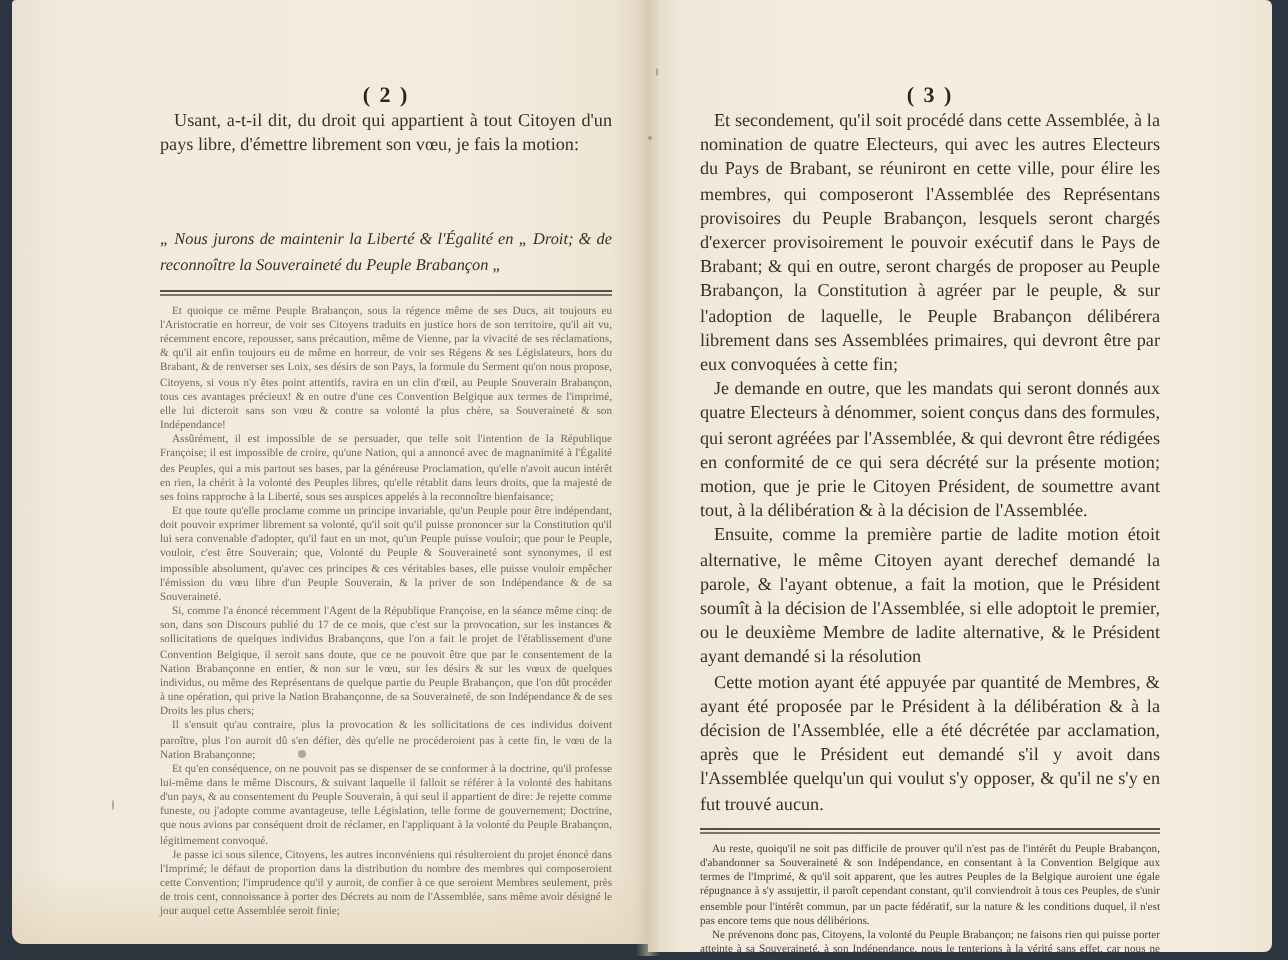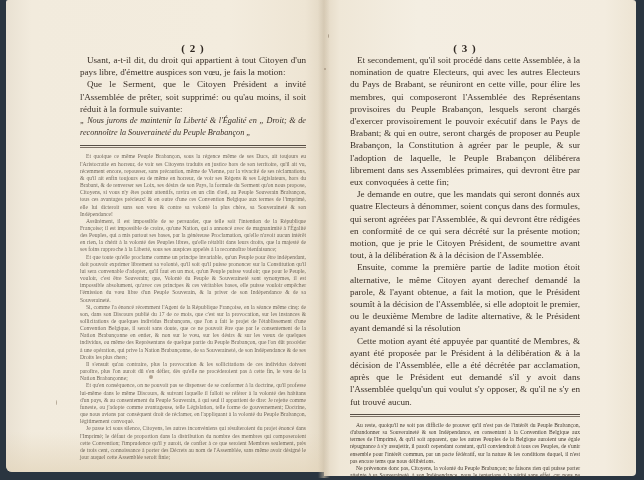--- a/index.html
+++ b/index.html
@@ -49,21 +49,21 @@
       letter-spacing: 1px;
       color: #2e2620;
     }
     .big-text {
       font-size: 9.1px;
       line-height: 12.2px;
       text-align: justify;
       color: #3a3028;
     }
     .big-text p { text-indent: 7px; }
-    .big-text p.noindent { text-indent: 0; }
+    .big-text p.noindent { text-indent: 0; margin-top: 36px; }
     .big-text .it { font-style: italic; font-size: 8.2px; }
     .rule {
       height: 3px;
       border-top: 1.6px solid #3d342c;
       border-bottom: 0.8px solid #6a5f54;
       margin: 6px 0 5px 0;
       opacity: 0.85;
     }
     .small-text {
       font-size: 5.6px;
@@ -85,22 +85,21 @@
 
   <span class="speck" style="left:138px;top:72px;"></span>
   <span class="speck" style="left:56px;top:400px;width:1px;height:5px;"></span>
   <span class="speck" style="left:328px;top:34px;width:1px;height:4px;"></span>
   <span class="speck" style="left:324px;top:68px;"></span>
   <span class="speck" style="left:149px;top:375px;width:4px;height:4px;"></span>
 
   <div class="content left-content">
     <div class="folio">( 2 )</div>
     <div class="big-text">
-      <p>Usant, a-t-il dit, du droit qui appartient à tout Citoyen d'un pays libre, d'émettre auspices son vœu, je fais la motion:</p>
-      <p>Que le Serment, que le Citoyen Président a invité l'Assemblée de prêter, soit supprimé: ou qu'au moins, il soit réduit à la formule suivante:</p>
+      <p>Usant, a-t-il dit, du droit qui appartient à tout Citoyen d'un pays libre, d'émettre librement son vœu, je fais la motion:</p>
       <p class="noindent it">„ Nous jurons de maintenir la Liberté &amp; l'Égalité en „ Droit; &amp; de reconnoître la Souveraineté du Peuple Brabançon „</p>
     </div>
     <div class="rule"></div>
     <div class="small-text faint">
       <p>Et quoique ce même Peuple Brabançon, sous la régence même de ses Ducs, ait toujours eu l'Aristocratie en horreur, de voir ses Citoyens traduits en justice hors de son territoire, qu'il ait vu, récemment encore, repousser, sans précaution, même de Vienne, par la vivacité de ses réclamations, &amp; qu'il ait enfin toujours eu de même en horreur, de voir ses Régens &amp; ses Législateurs, hors du Brabant, &amp; de renverser ses Loix, ses désirs de son Pays, la formule du Serment qu'on nous propose, Citoyens, si vous n'y êtes point attentifs, ravira en un clin d'œil, au Peuple Souverain Brabançon, tous ces avantages précieux! &amp; en outre d'une ces Convention Belgique aux termes de l'imprimé, elle lui dicteroit sans son vœu &amp; contre sa volonté la plus chère, sa Souveraineté &amp; son Indépendance!</p>
       <p>Assûrément, il est impossible de se persuader, que telle soit l'intention de la République Françoise; il est impossible de croire, qu'une Nation, qui a annoncé avec de magnanimité à l'Égalité des Peuples, qui a mis partout ses bases, par la généreuse Proclamation, qu'elle n'avoit aucun intérêt en rien, la chérit à la volonté des Peuples libres, qu'elle rétablit dans leurs droits, que la majesté de ses foins rapproche à la Liberté, sous ses auspices appelés à la reconnoître bienfaisance;</p>
       <p>Et que toute qu'elle proclame comme un principe invariable, qu'un Peuple pour être indépendant, doit pouvoir exprimer librement sa volonté, qu'il soit qu'il puisse prononcer sur la Constitution qu'il lui sera convenable d'adopter, qu'il faut en un mot, qu'un Peuple puisse vouloir; que pour le Peuple, vouloir, c'est être Souverain; que, Volonté du Peuple &amp; Souveraineté sont synonymes, il est impossible absolument, qu'avec ces principes &amp; ces véritables bases, elle puisse vouloir empêcher l'émission du vœu libre d'un Peuple Souverain, &amp; la priver de son Indépendance &amp; de sa Souveraineté.</p>
       <p>Si, comme l'a énoncé récemment l'Agent de la République Françoise, en la séance même cinq: de son, dans son Discours publié du 17 de ce mois, que c'est sur la provocation, sur les instances &amp; sollicitations de quelques individus Brabançons, que l'on a fait le projet de l'établissement d'une Convention Belgique, il seroit sans doute, que ce ne pouvoit être que par le consentement de la Nation Brabançonne en entier, &amp; non sur le vœu, sur les désirs &amp; sur les vœux de quelques individus, ou même des Représentans de quelque partie du Peuple Brabançon, que l'on dût procéder à une opération, qui prive la Nation Brabançonne, de sa Souveraineté, de son Indépendance &amp; de ses Droits les plus chers;</p>
       <p>Il s'ensuit qu'au contraire, plus la provocation &amp; les sollicitations de ces individus doivent paroître, plus l'on auroit dû s'en défier, dès qu'elle ne procéderoient pas à cette fin, le vœu de la Nation Brabançonne;</p>
       <p>Et qu'en conséquence, on ne pouvoit pas se dispenser de se conformer à la doctrine, qu'il professe lui-même dans le même Discours, &amp; suivant laquelle il falloit se référer à la volonté des habitans d'un pays, &amp; au consentement du Peuple Souverain, à qui seul il appartient de dire: Je rejette comme funeste, ou j'adopte comme avantageuse, telle Législation, telle forme de gouvernement; Doctrine, que nous avions par conséquent droit de réclamer, en l'appliquant à la volonté du Peuple Brabançon, légitimement convoqué.</p>

